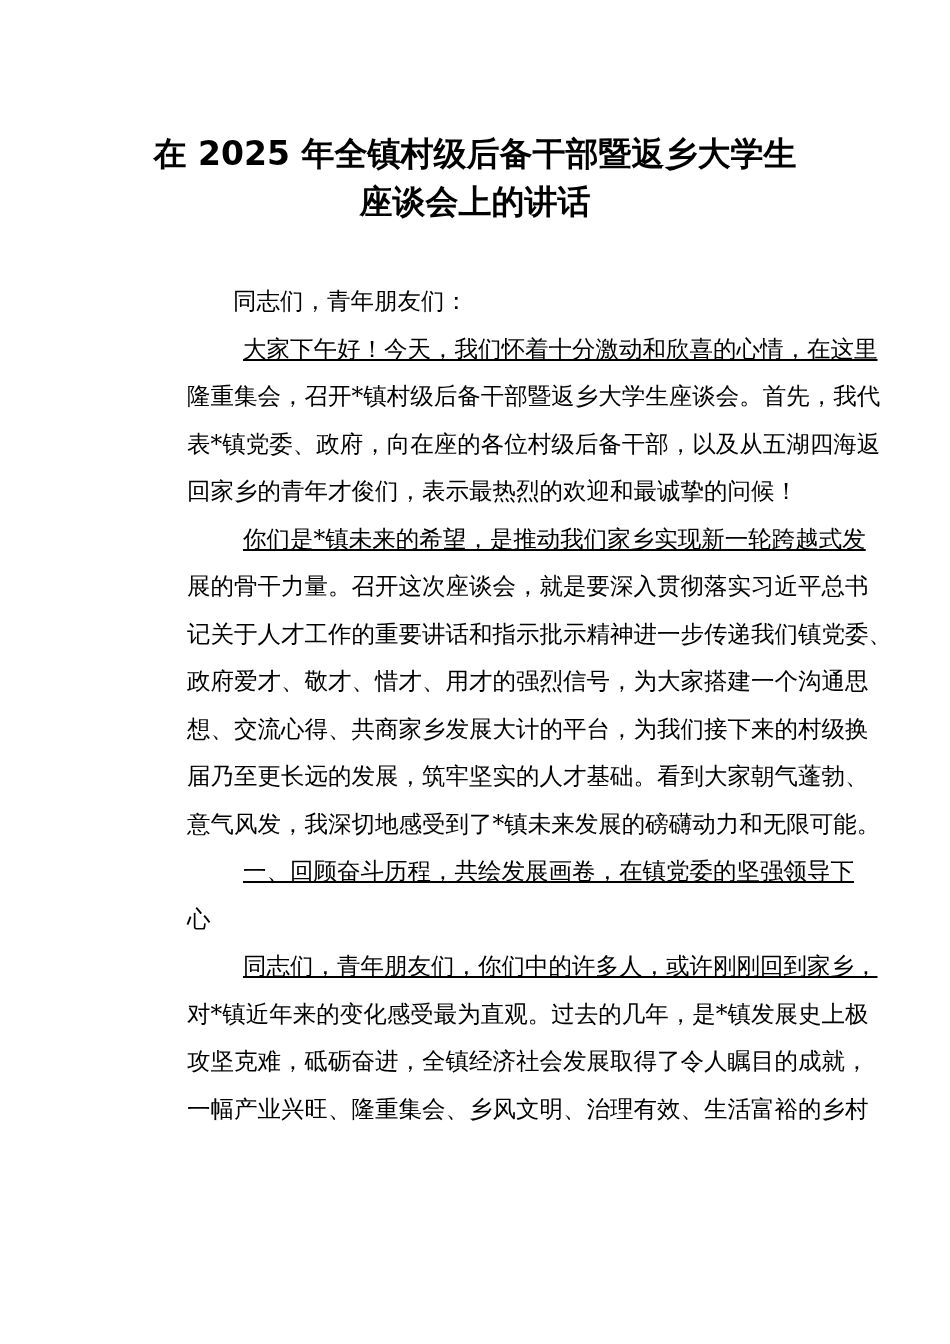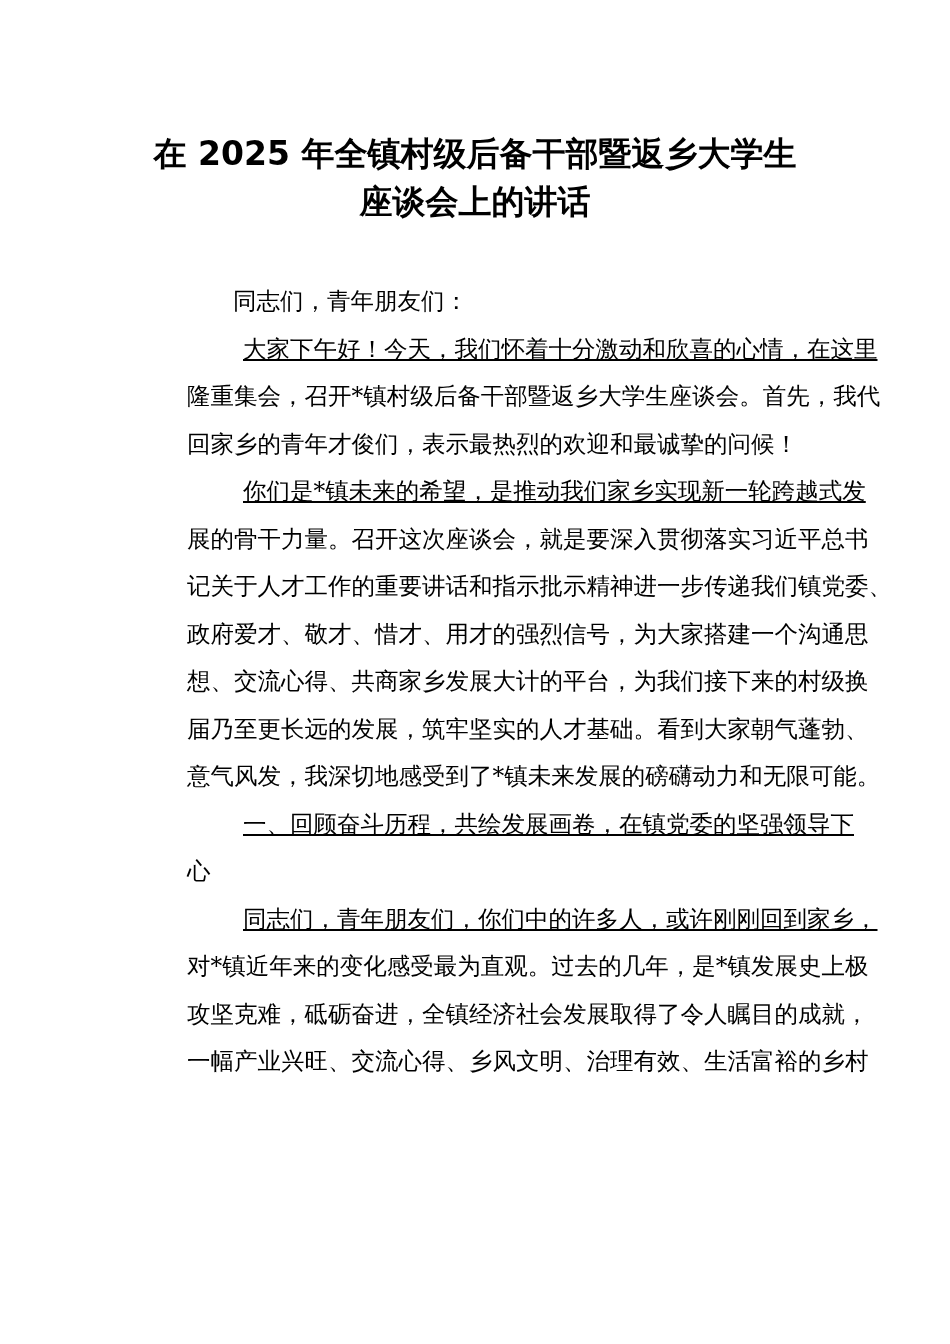--- a/index.html
+++ b/index.html
@@ -62,20 +62,21 @@
     <span class="line">在 2025 年全镇村级后备干部暨返乡大学生</span>
     <span class="line">座谈会上的讲话</span>
   </div>
 
   <div class="body">
     <span class="line indent">同志们，青年朋友们：</span>
 
     <div>
       <span class="line indent2">大家下午好！今天，我们怀着十分激动和欣喜的心情，在这里</span>
       <span class="line">隆重集会，召开*镇村级后备干部暨返乡大学生座谈会。首先，我代</span>
+      <span class="line">表*镇党委、政府，向在座的各位村级后备干部，以及从五湖四海返</span>
       <span class="line">回家乡的青年才俊们，表示最热烈的欢迎和最诚挚的问候！</span>
     </div>
 
     <div>
       <span class="line indent2">你们是*镇未来的希望，是推动我们家乡实现新一轮跨越式发</span>
       <span class="line">展的骨干力量。召开这次座谈会，就是要深入贯彻落实习近平总书</span>
       <span class="line">记关于人才工作的重要讲话和指示批示精神进一步传递我们镇党委、</span>
       <span class="line">政府爱才、敬才、惜才、用才的强烈信号，为大家搭建一个沟通思</span>
       <span class="line">想、交流心得、共商家乡发展大计的平台，为我们接下来的村级换</span>
       <span class="line">届乃至更长远的发展，筑牢坚实的人才基础。看到大家朝气蓬勃、</span>
@@ -84,17 +85,17 @@
 
     <div>
       <span class="line indent2">一、回顾奋斗历程，共绘发展画卷，在镇党委的坚强领导下</span>
       <span class="line">心</span>
     </div>
 
     <div>
       <span class="line indent2">同志们，青年朋友们，你们中的许多人，或许刚刚回到家乡，</span>
       <span class="line">对*镇近年来的变化感受最为直观。过去的几年，是*镇发展史上极</span>
       <span class="line">攻坚克难，砥砺奋进，全镇经济社会发展取得了令人瞩目的成就，</span>
-      <span class="line">一幅产业兴旺、交流心得、乡风文明、治理有效、生活富裕的乡村</span>
+      <span class="line">一幅产业兴旺、隆重集会、乡风文明、治理有效、生活富裕的乡村</span>
     </div>
   </div>
 
 </div>
 
 </body></html>

